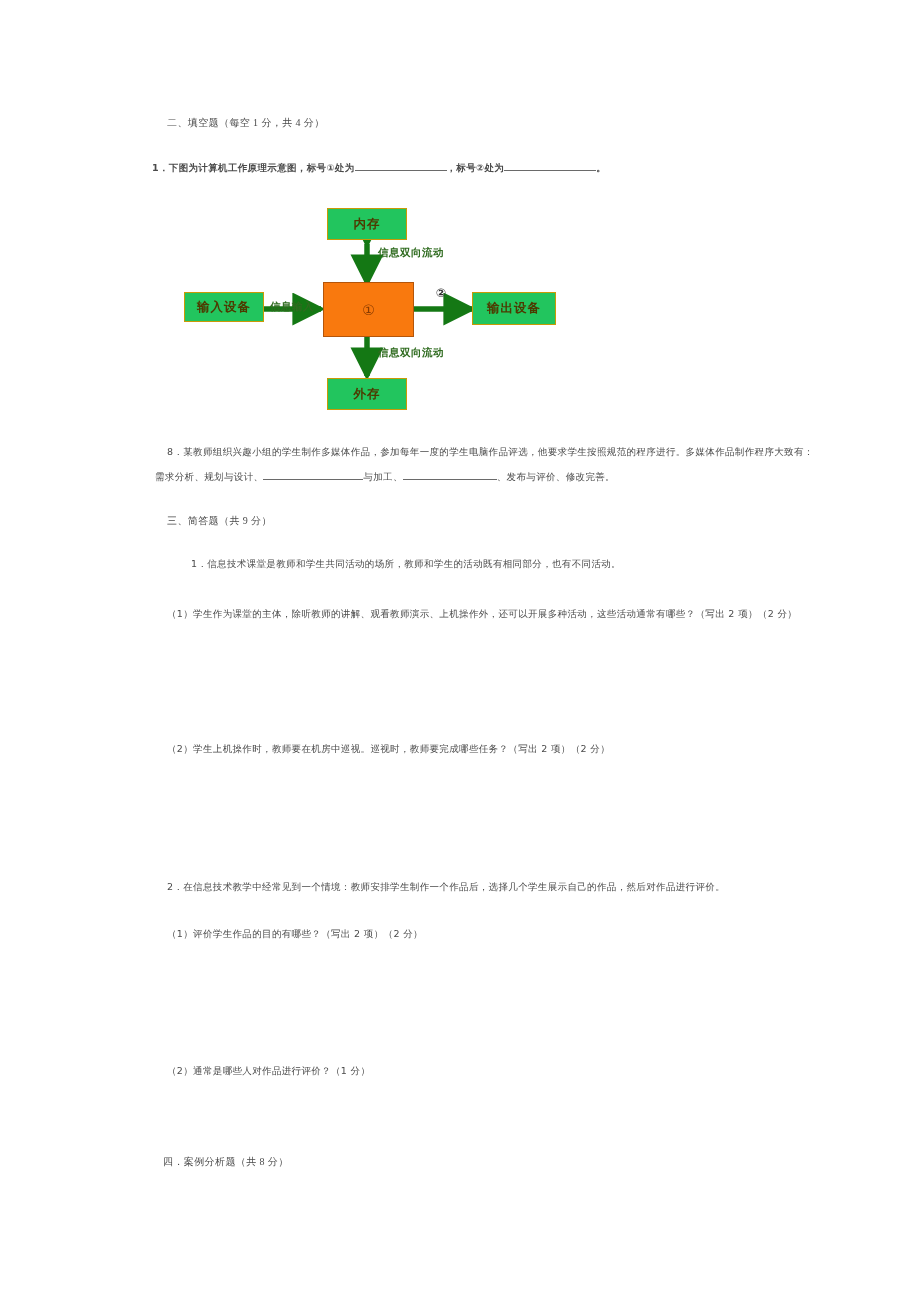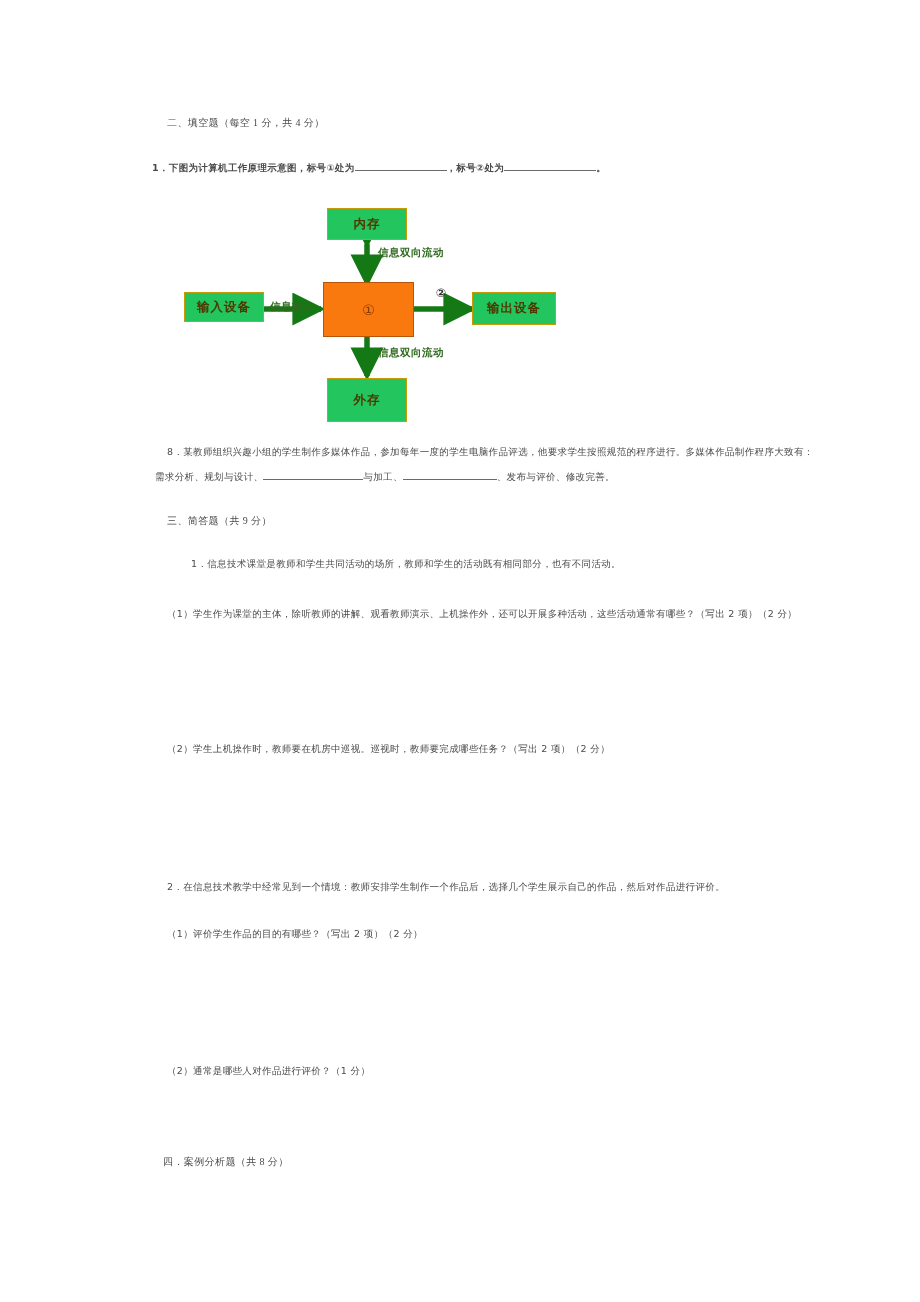--- a/index.html
+++ b/index.html
@@ -137,21 +137,21 @@
     </div>
 
     <div class="cpu-box" style="left:141px; top:86px; width:91px; height:55px;">
       <span class="cpu-num">①</span>
     </div>
 
     <div class="dbox" style="left:290px; top:96px; width:84px; height:33px;">
       <span>输出设备</span>
     </div>
 
-    <div class="dbox" style="left:145px; top:182px; width:80px; height:44px;text-align:right;">
+    <div class="dbox" style="left:145px; top:182px; width:80px; height:32px;text-align:right;">
       <span>外存</span>
     </div>
 
     <div class="dlabel" style="left:88px; top:87px;margin-top:17px;">信息输入</div>
 
     <div class="dlabel" style="left:196px; top:50px;">信息双向流动</div>
 
     <div class="dlabel" style="left:196px; top:150px;">信息双向流动</div>
 
     <div class="dlabel-dark" style="left:254px; top:90px; font-size:12px; color:#333;">②</div>

